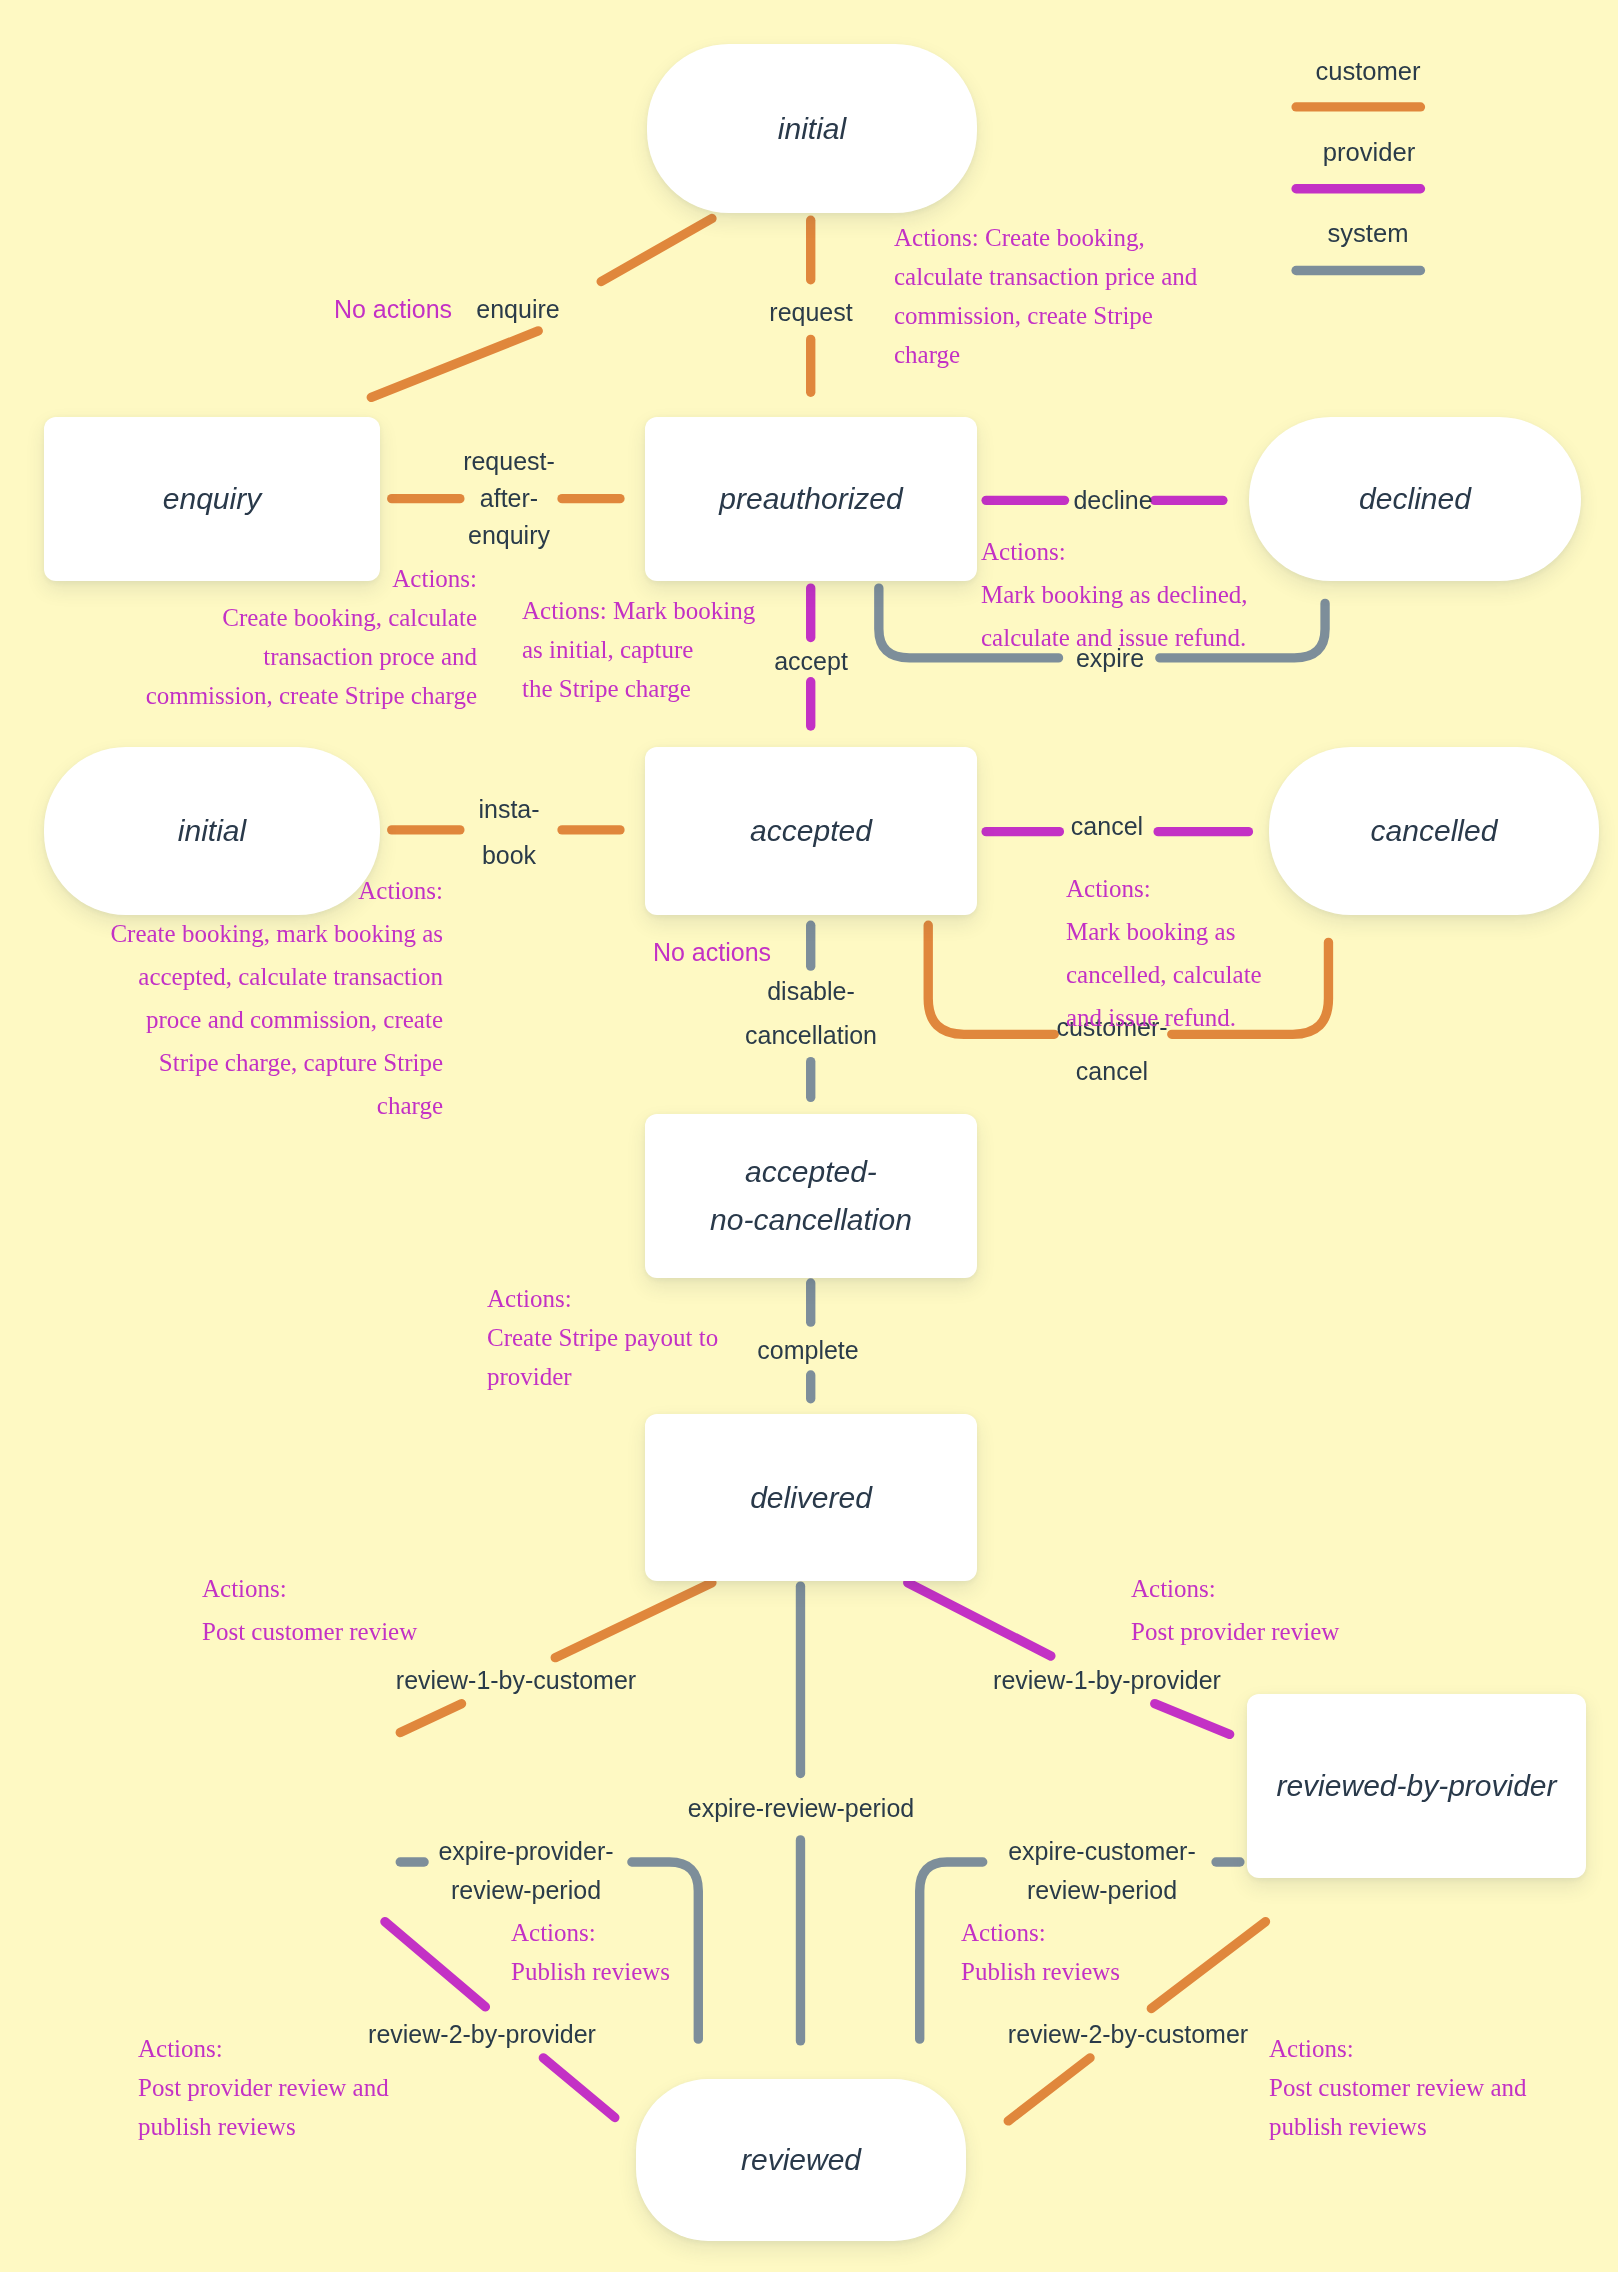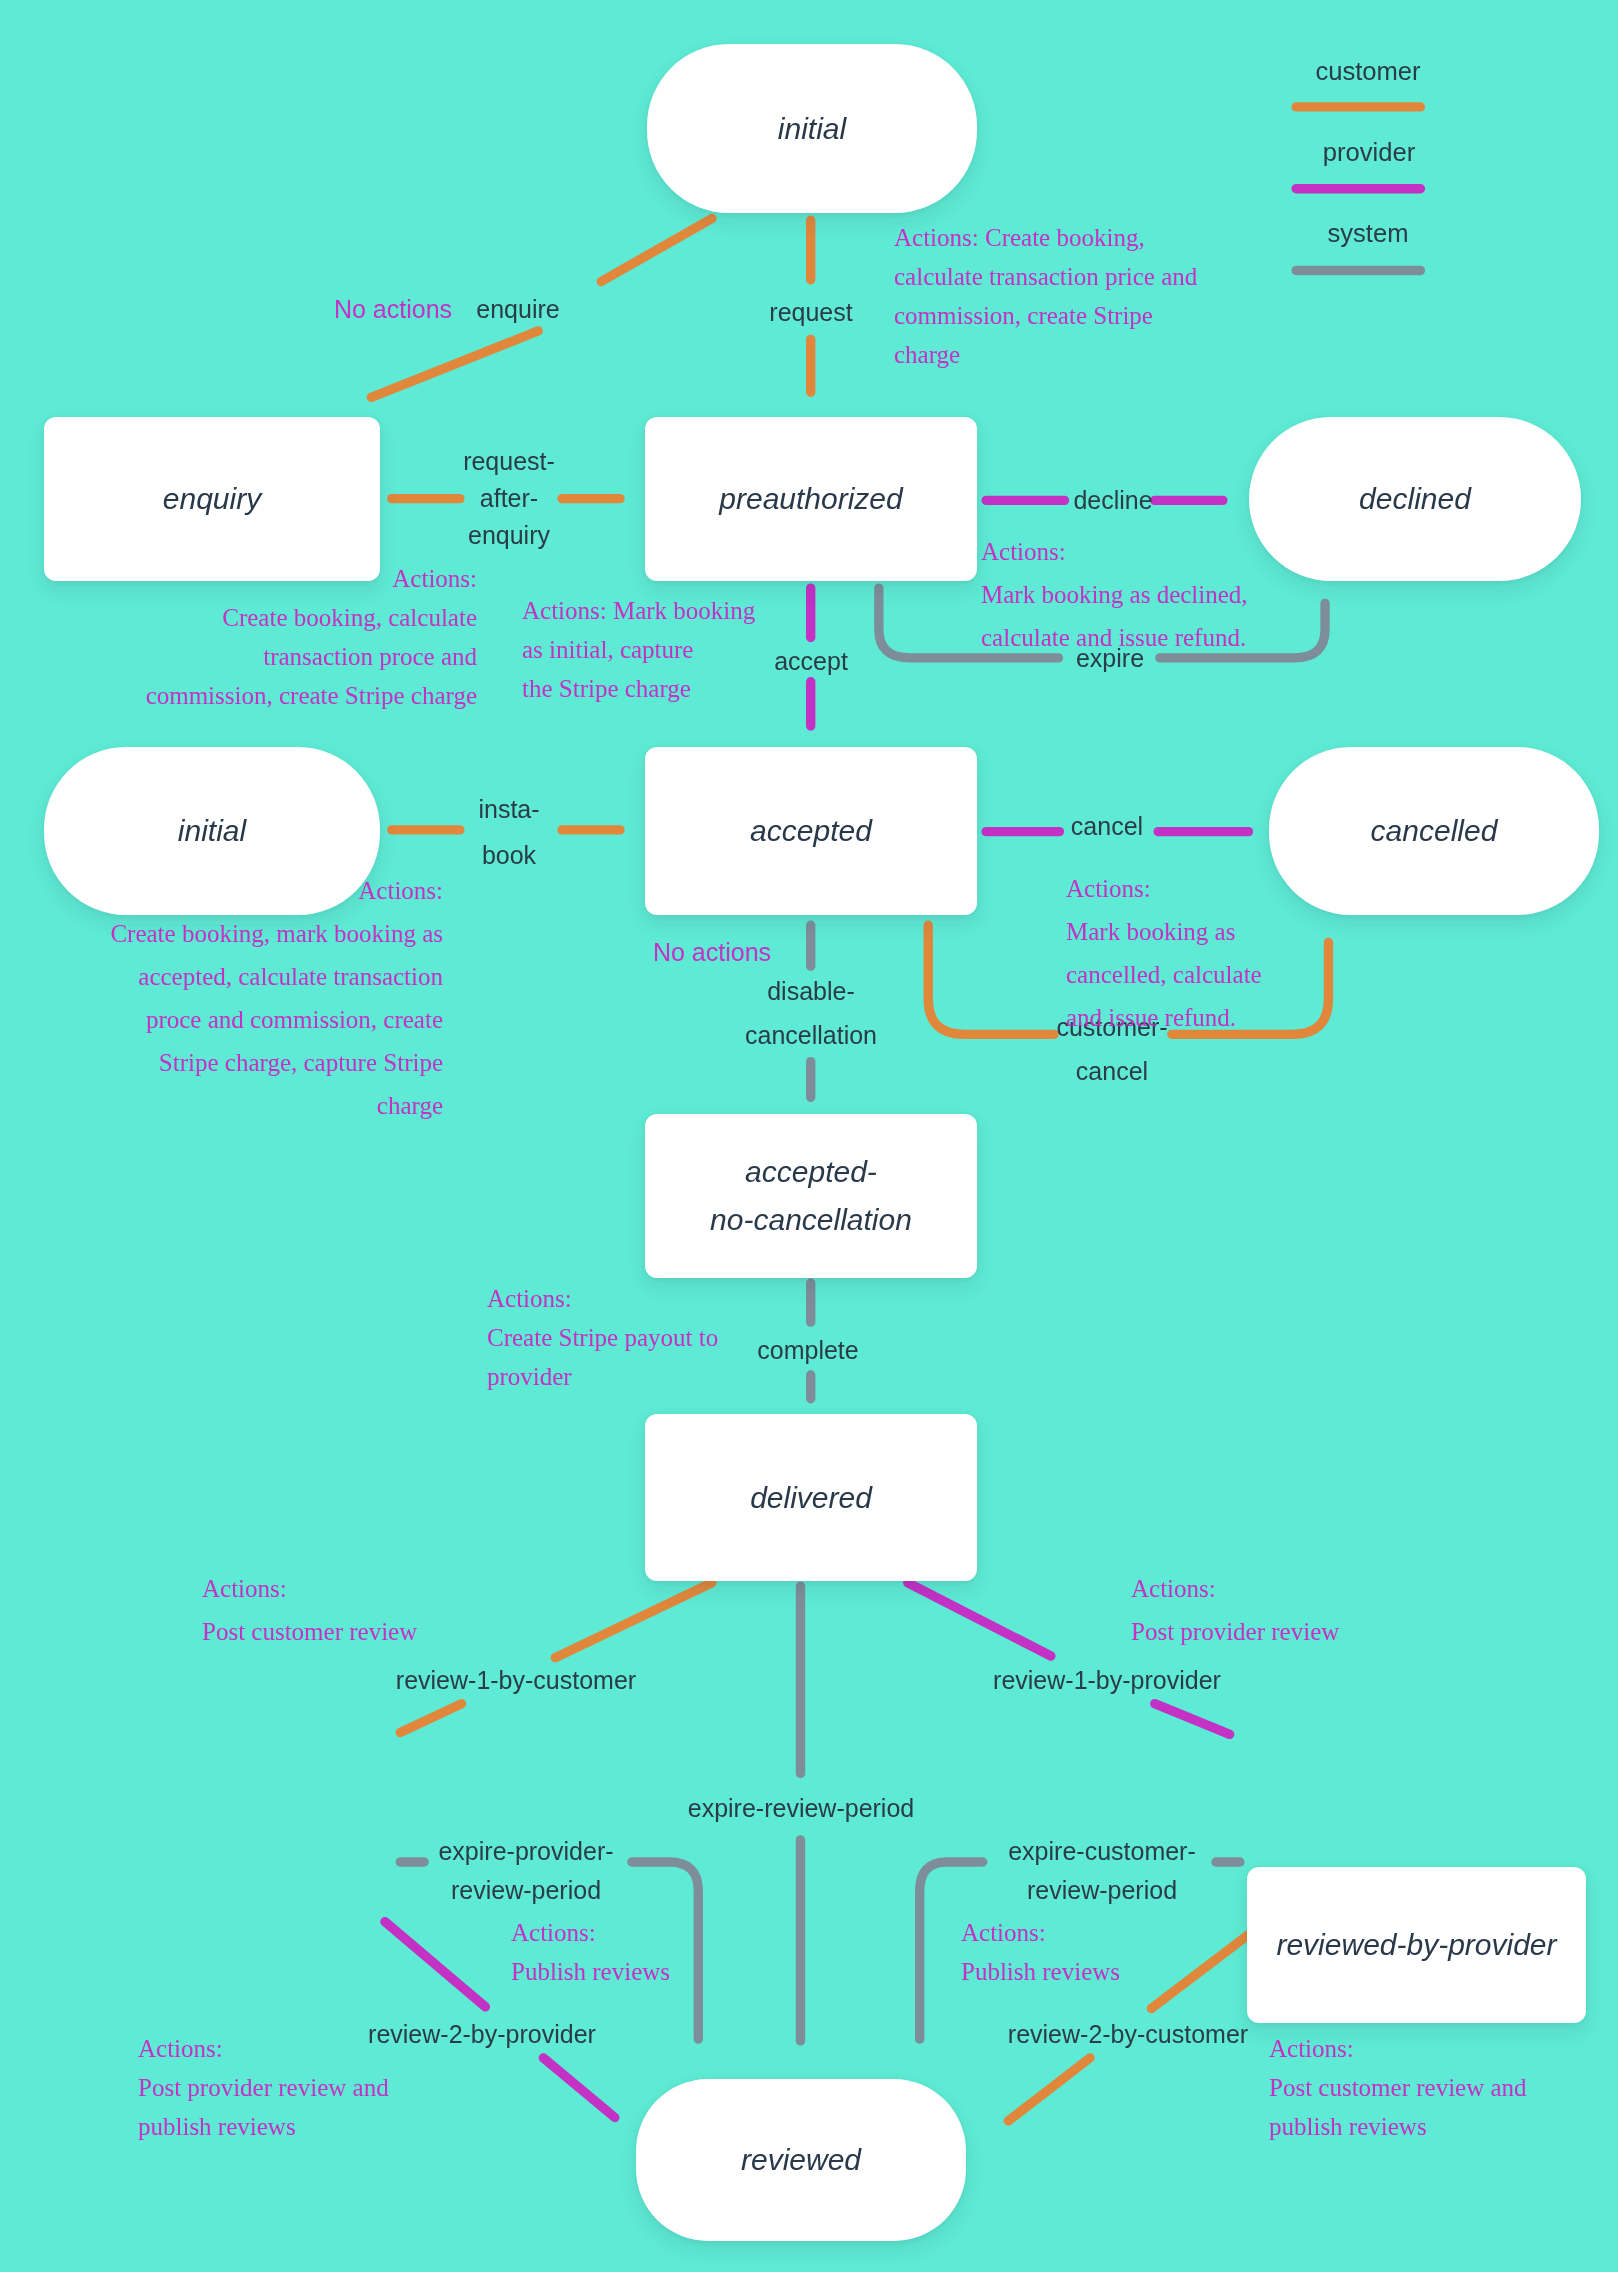--- a/index.html
+++ b/index.html
@@ -1,18 +1,18 @@
 <!DOCTYPE html>
 <html style="font-size:13.6px"><head>
 <meta charset="utf-8">
 <style>
   html,body{margin:0;padding:0;}
   #stage{
     position:relative;width:1618px;height:2273px;overflow:hidden;
-    background:#5eead4;
+    background:#fef9c3;
     font-family:"Liberation Sans", sans-serif;
     color:#2A3B49;
   }
   svg.edges{position:absolute;left:0;top:0;}
   svg.edges path{fill:none;stroke-width:11;stroke-linecap:round;}
   path.c{stroke:#E0873C;}
   path.p{stroke:#C331C5;}
   path.s{stroke:#7D8E9A;}
   .node{
     position:absolute;background:#FFFFFF;border-radius:12px;
@@ -146,21 +146,21 @@
   <div class="node pill" style="left:647px;top:44px;width:330px;height:169px">initial</div>
   <div class="node" style="left:44px;top:417px;width:336px;height:164px">enquiry</div>
   <div class="node pill" style="left:1249px;top:417px;width:332px;height:164px">declined</div>
   <div class="node" style="left:645px;top:417px;width:332px;height:164px">preauthorized</div>
   <div class="node pill" style="left:44px;top:747px;width:336px;height:168px">initial</div>
   <div class="node" style="left:645px;top:747px;width:332px;height:168px">accepted</div>
   <div class="node pill" style="left:1269px;top:747px;width:330px;height:168px">cancelled</div>
   <div class="node" style="left:645px;top:1114px;width:332px;height:164px">accepted-
 no-cancellation</div>
   <div class="node" style="left:645px;top:1414px;width:332px;height:167px">delivered</div>
-  <div class="node" style="left:1247px;top:1867px;width:339px;height:156px">reviewed-by-provider</div>
+  <div class="node" style="left:1247px;top:1694px;width:339px;height:184px">reviewed-by-provider</div>
   <div class="node pill-sm" style="left:636px;top:2067px;width:330px;height:162px">reviewed</div>
 
   <div class="lbl mag" style="left:393px;top:309px">No actions</div>
   <div class="lbl" style="left:518px;top:309px">enquire</div>
   <div class="lbl" style="left:811px;top:312px">request</div>
   <div class="lbl" style="left:509px;top:498px;line-height:37px">request-
 after-
 enquiry</div>
   <div class="lbl" style="left:1113px;top:500px">decline</div>
   <div class="lbl" style="left:811px;top:661px">accept</div>

